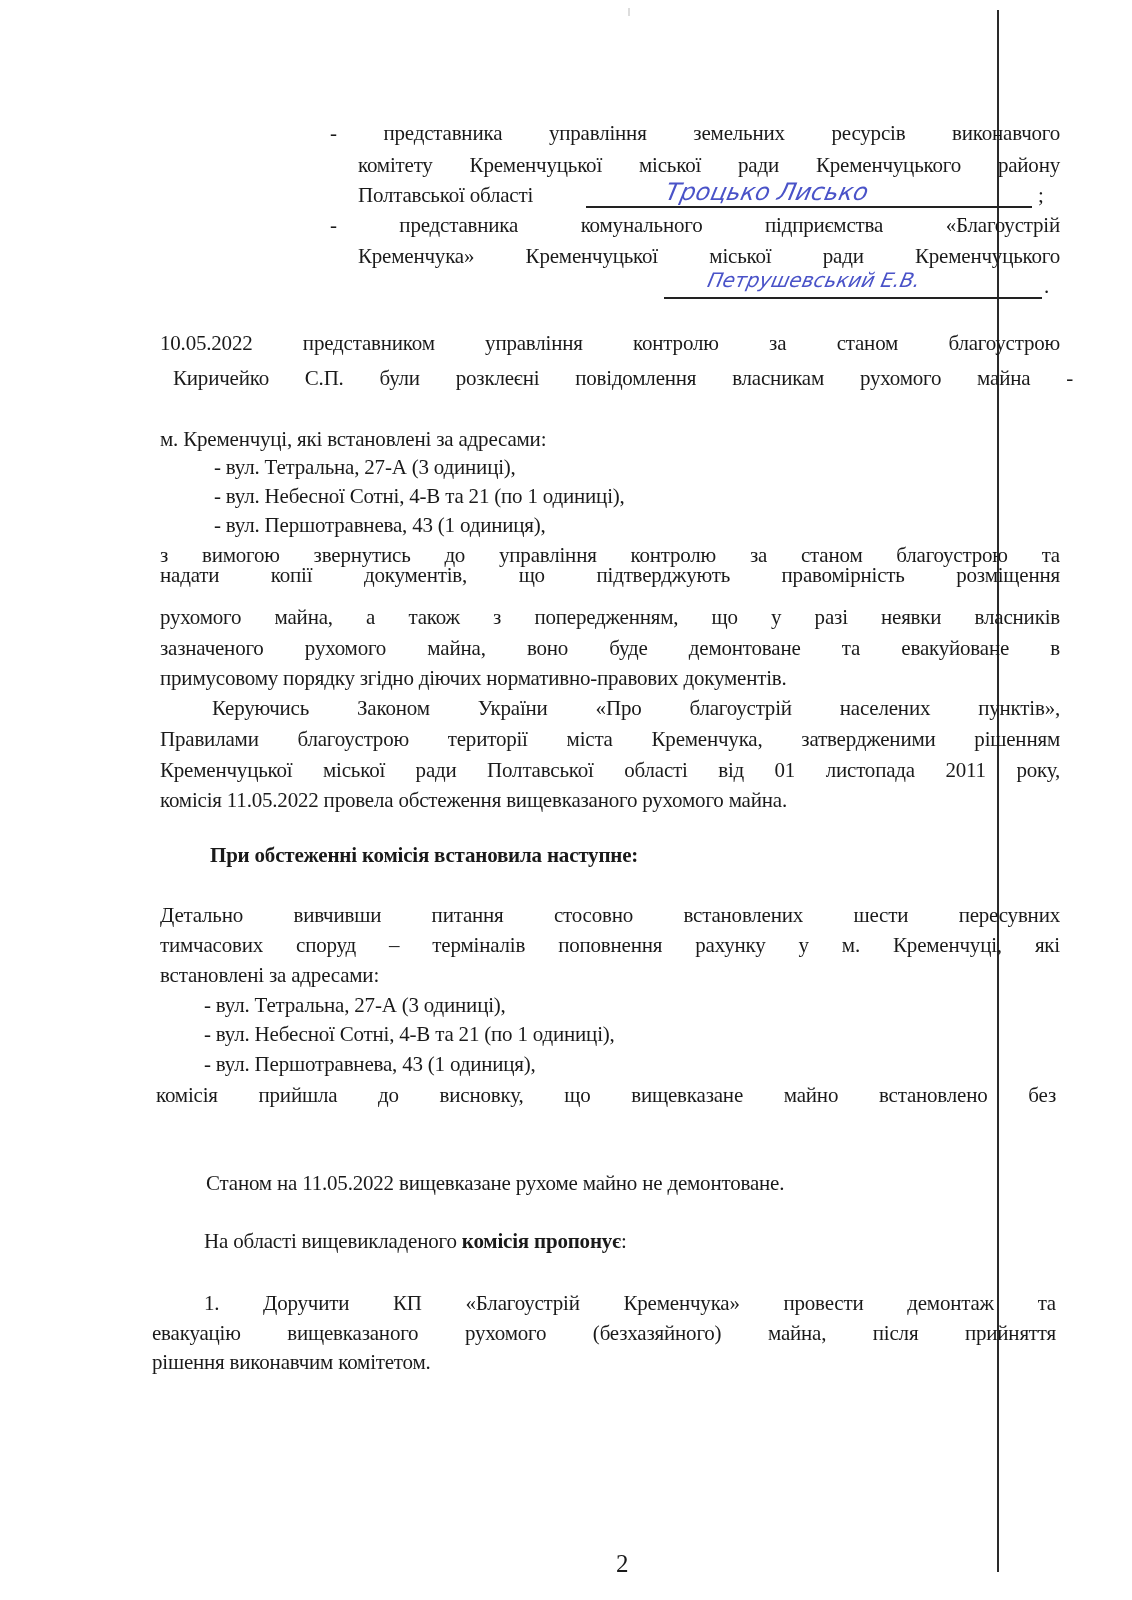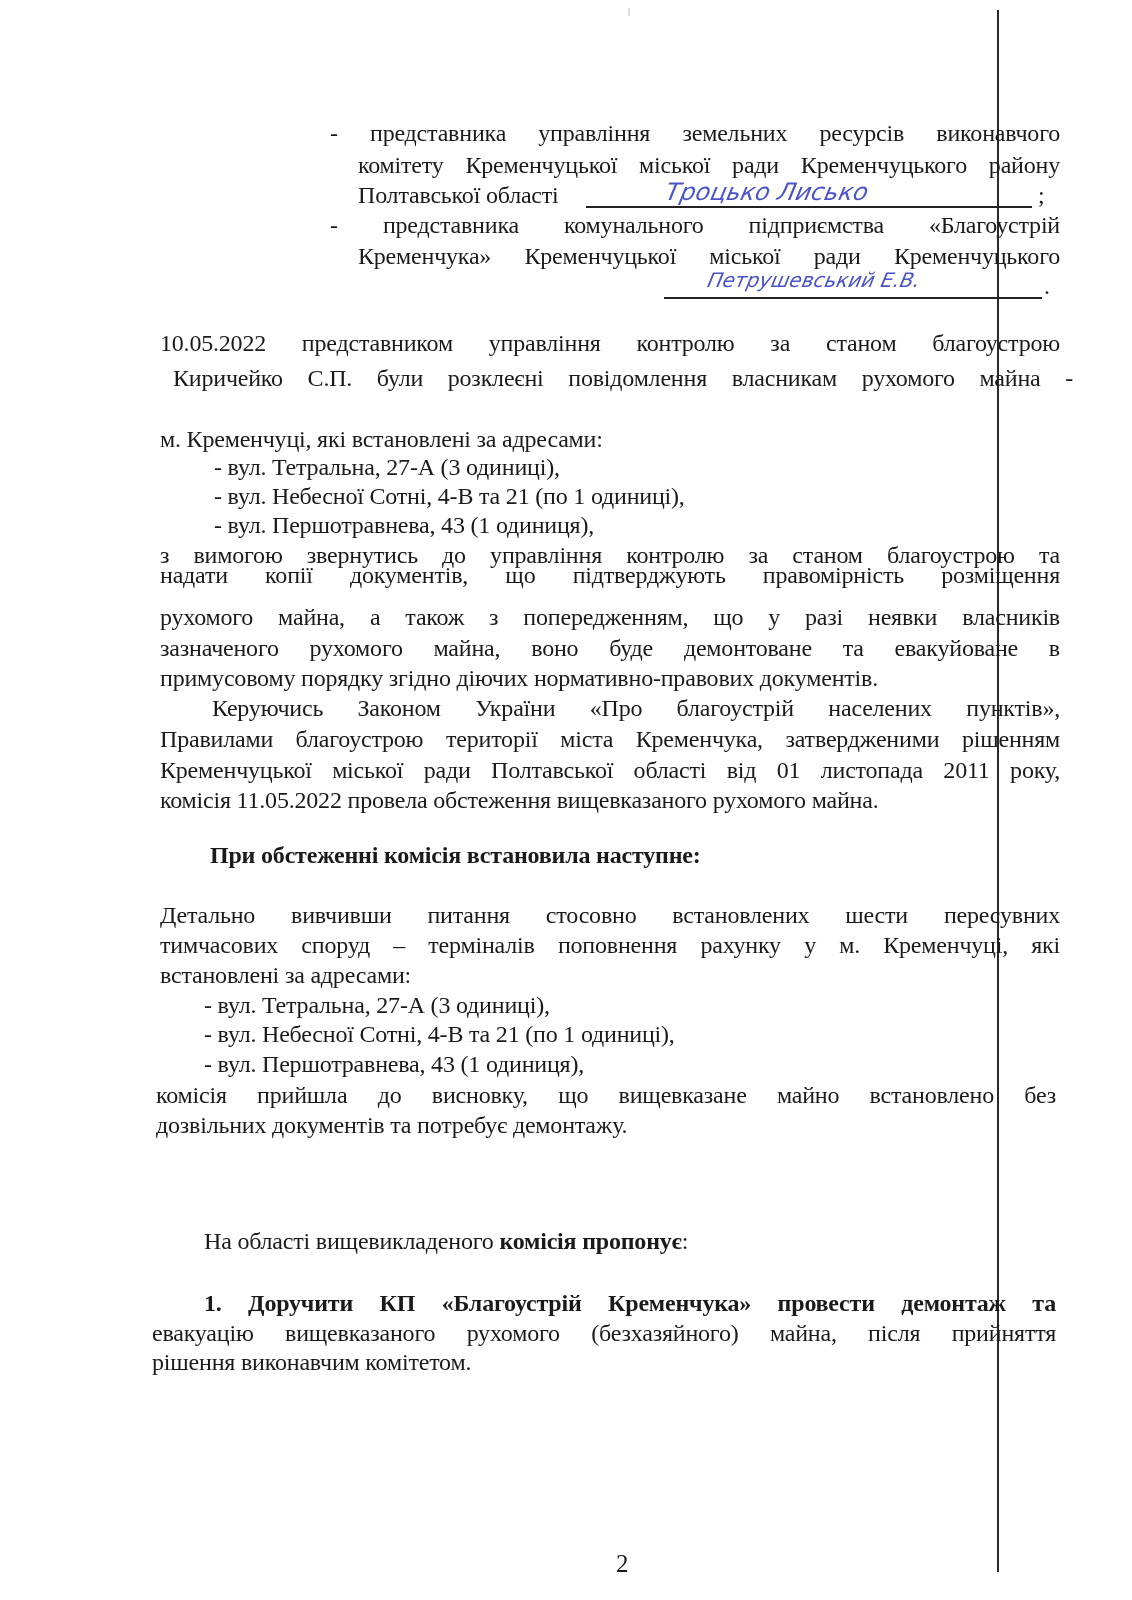--- a/index.html
+++ b/index.html
@@ -4,21 +4,21 @@
 <style>
   html, body { margin: 0; padding: 0; background: #ffffff; }
   body {
     width: 1132px; height: 1600px; position: relative; overflow: hidden;
     font-family: "Liberation Serif", "DejaVu Serif", serif;
     color: #1a1a1a;
   }
   .page { position: absolute; left: 0; top: 0; width: 1132px; height: 1600px; }
   .vline { position: absolute; left: 997px; top: 10px; width: 1.5px; height: 1562px; background: #2a2a2a; }
   .line {
-    position: absolute; font-size: 24px; line-height: 30px; white-space: nowrap;
+    position: absolute; font-size: 21px; line-height: 30px; white-space: nowrap;
     letter-spacing: -0.2px;
   }
   .just { text-align: justify; text-align-last: justify; white-space: normal; }
   .bold { font-weight: bold; }
   .sig {
     position: absolute; font-family: "DejaVu Sans", sans-serif; font-style: italic;
     color: #4a53c8; font-size: 24px; transform: skewX(-12deg);
   }
   .underline { position: absolute; height: 1.5px; background: #222; }
   .pagenum { position: absolute; left: 616px; top: 1550px; font-size: 25px; }
@@ -67,25 +67,25 @@
 
   <div class="line just" style="left:160px; top:900px; width:900px;">Детально вивчивши питання стосовно встановлених шести пересувних</div>
   <div class="line just" style="left:160px; top:930px; width:900px;">тимчасових споруд – терміналів поповнення рахунку у м. Кременчуці, які</div>
   <div class="line" style="left:160px; top:960px;">встановлені за адресами:</div>
 
   <div class="line" style="left:204px; top:990px;">- вул. Тетральна, 27-А (3 одиниці),</div>
   <div class="line" style="left:204px; top:1019px;">- вул. Небесної Сотні, 4-В та 21 (по 1 одиниці),</div>
   <div class="line" style="left:204px; top:1049px;">- вул. Першотравнева, 43 (1 одиниця),</div>
 
   <div class="line just" style="left:156px; top:1080px; width:900px;">комісія прийшла до висновку, що вищевказане майно встановлено без</div>
-  <div class="line" style="left:156px; top:1110px;">дозвільних документів та потребує демонтажу.</div>
 
+  <div class="line" style="left:206px; top:1168px;">Станом на 11.05.2022 вищевказане рухоме майно не демонтоване.</div>
 
   <div class="line" style="left:204px; top:1226px;">
     <span>На області вищевикладеного </span><span class="bold">комісія пропонує</span><span>:</span>
   </div>
 
-  <div class="line just" style="left:204px; top:1288px; width:852px;font-weight:bold;">1. Доручити КП «Благоустрій Кременчука» провести демонтаж та</div>
+  <div class="line just" style="left:204px; top:1288px; width:852px;">1. Доручити КП «Благоустрій Кременчука» провести демонтаж та</div>
   <div class="line just" style="left:152px; top:1318px; width:904px;">евакуацію вищевказаного рухомого (безхазяйного) майна, після прийняття</div>
   <div class="line" style="left:152px; top:1347px;">рішення виконавчим комітетом.</div>
 
   <div class="pagenum">2</div>
 </div>
 
 </body></html>

